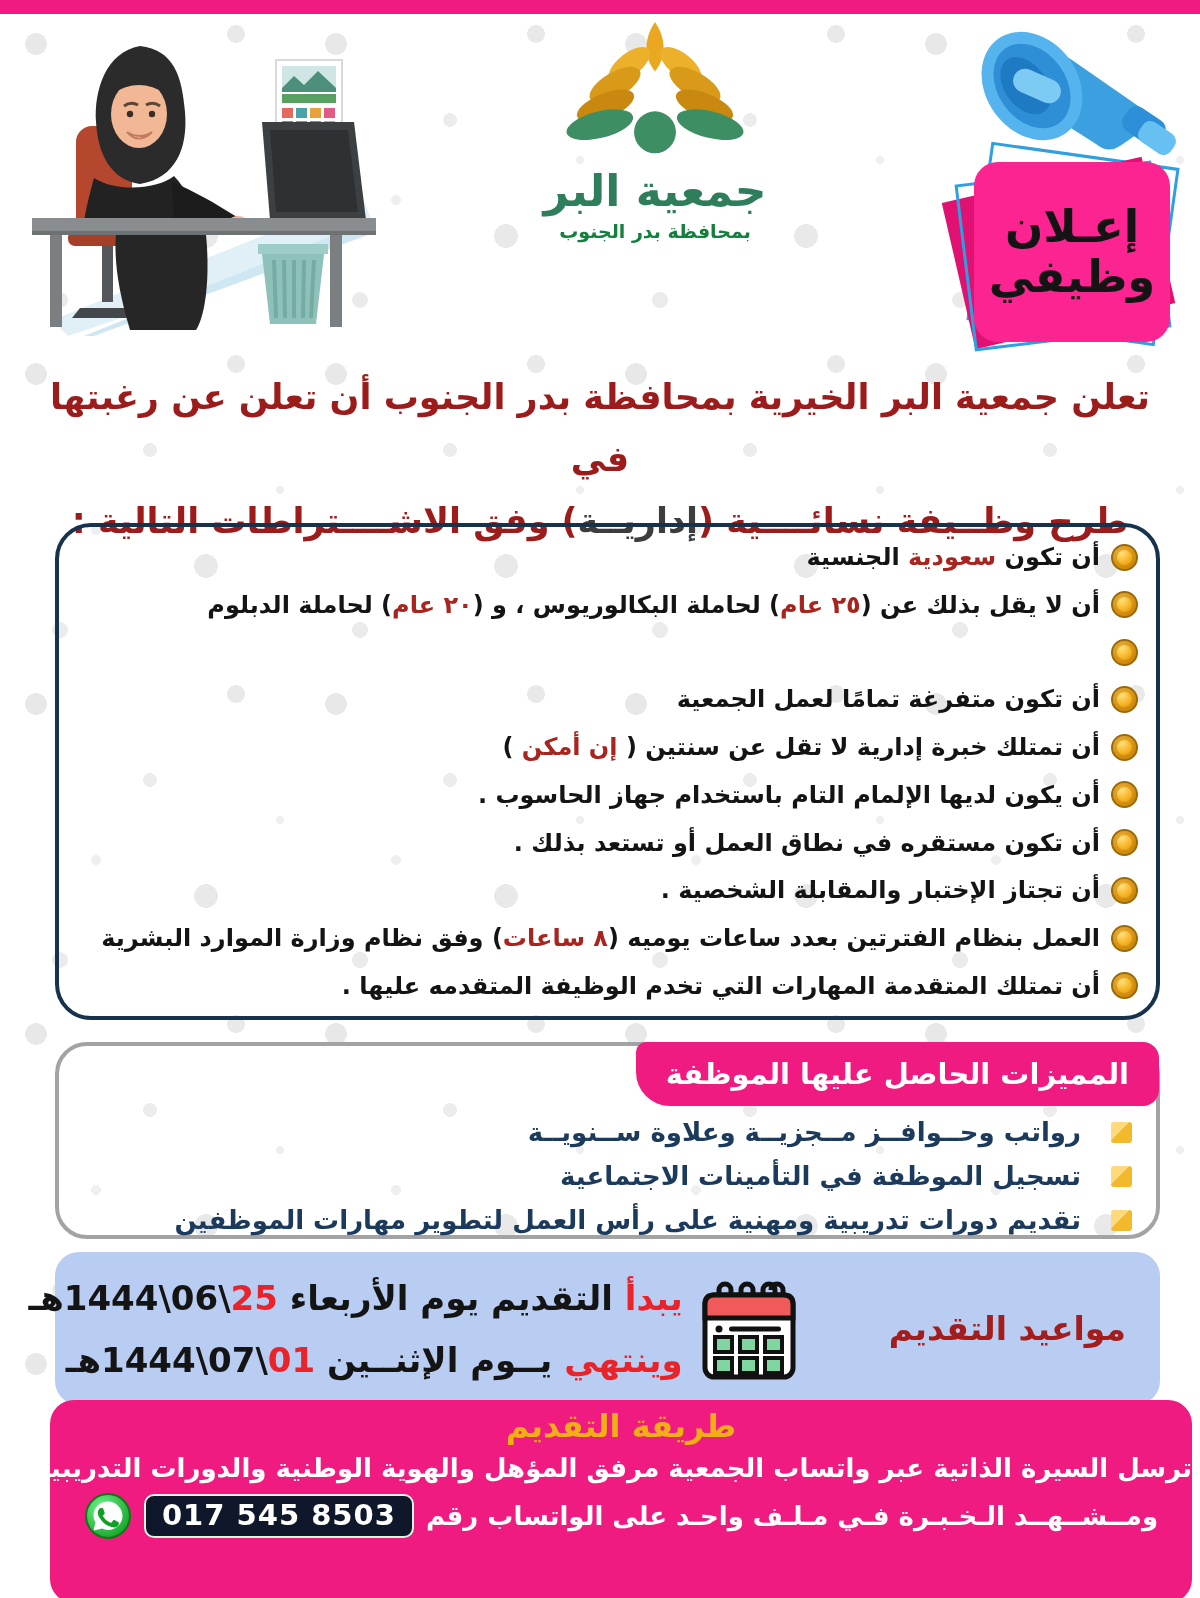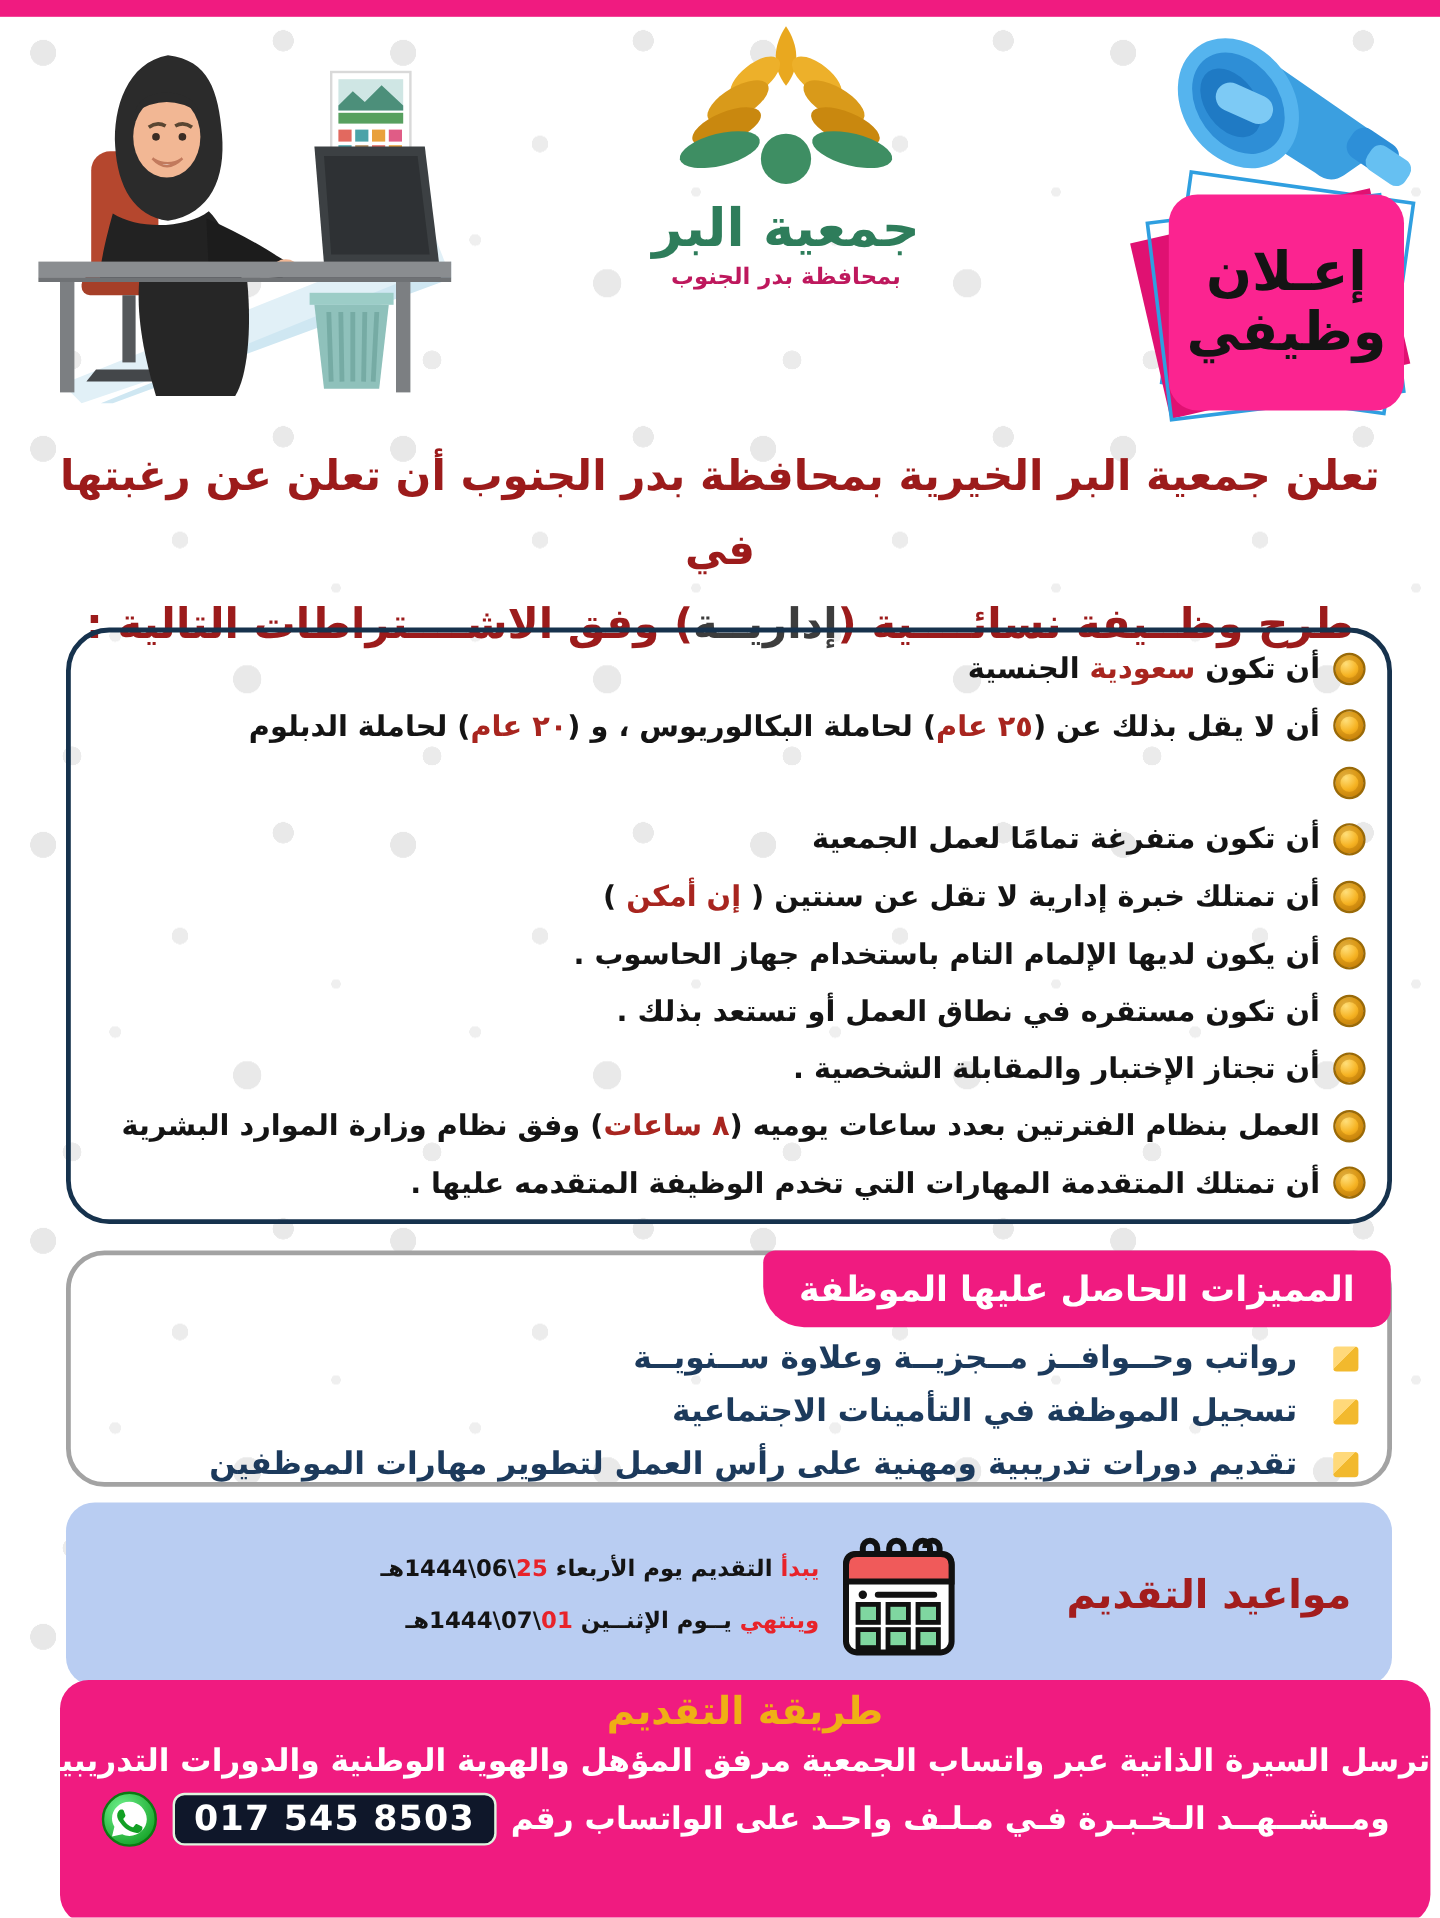--- a/index.html
+++ b/index.html
@@ -17,21 +17,21 @@
       radial-gradient(circle 4px  at 280px 160px,#efefef 97%, transparent 100%),
       radial-gradient(circle 8px  at 60px 300px, #ebebeb 97%, transparent 100%);
     background-size: 300px 330px;
   }
   .topbar { position:absolute; top:0; left:0; width:1200px; height:14px; background:#f01b80; }
 
   
   .woman { position:absolute; top:18px; left:24px; width:375px; height:320px; }
   .logo  { position:absolute; top:20px; left:505px; width:300px; text-align:center; }
   .logo-name { font-size:44px; color:#2e7d5b; margin-top:4px; line-height:50px; }
-  .logo-sub  { font-size:19px; color:#be185d; margin-top:4px; }
+  .logo-sub  { font-size:19px; color:#15803d; margin-top:4px; }
 
   .announce { position:absolute; top:14px; right:10px; width:240px; height:340px; }
   .megaphone { position:absolute; top:0; right:6px; width:228px; height:158px; }
   .badge-wrap { position:absolute; top:148px; right:16px; width:204px; height:180px; }
   .badge-back { position:absolute; left:-14px; top:16px; width:205px; height:150px; background:#e01172; transform:rotate(-13deg); }
   .badge-outline  { position:absolute; left:8px;  top:-8px; width:190px; height:180px; border:3px solid #2f9fe0; transform:rotate(8deg); }
   .badge-outline2 { position:absolute; left:-6px; top:10px; width:198px; height:168px; border:3px solid #2f9fe0; transform:rotate(-7deg); }
   .badge-main { position:absolute; inset:0 4px; background:#fb2490; border-radius:24px;
     display:flex; flex-direction:column; align-items:center; justify-content:center;
     color:#141414; font-size:45px; line-height:1.12; }
@@ -65,21 +65,21 @@
   .square-bullet { flex:none; width:21px; height:21px; border-radius:3px;
     background:linear-gradient(135deg, #ffd97a 0 45%, #f2b92d 45% 100%); }
 
   
   .dates-band { position:absolute; top:1252px; left:55px; width:1105px; height:153px;
     background:#b9cdf2; border-radius:24px; display:flex; align-items:center;
     padding:0 34px; }
   .dates-title { flex:none; font-size:33px; color:#a31d1d; margin-left:88px; }
   .calendar-icon { flex:none; width:104px; height:112px; margin-left:14px; }
   .date-lines { flex:1; }
-  .date-line { font-size:19px; color:#16161e; white-space:nowrap; }
+  .date-line { font-size:34px; color:#16161e; white-space:nowrap; }
   .date-line + .date-line { margin-top:22px; }
 
   
   .apply-band { position:absolute; top:1400px; left:50px; width:1142px; height:203px;
     background:#f01b80; border-radius:24px; text-align:center; color:#ffffff;
     padding-top:6px; overflow:hidden; }
   .apply-heading { font-size:32px; color:#efaf15; line-height:40px; }
   .apply-line1 { font-size:26px; line-height:44px; white-space:nowrap; }
   .apply-line2 { display:flex; align-items:center; justify-content:center; gap:12px;
     font-size:26px; margin-top:2px; white-space:nowrap; }

